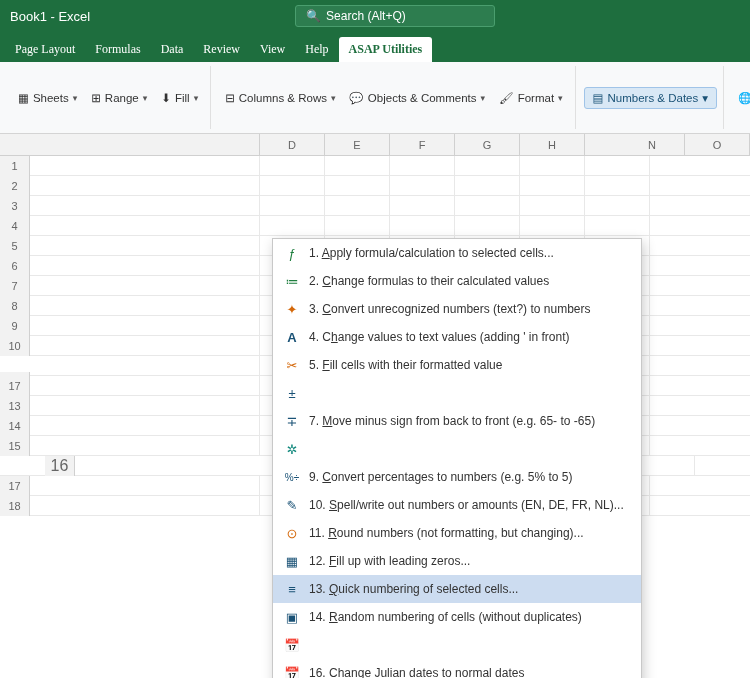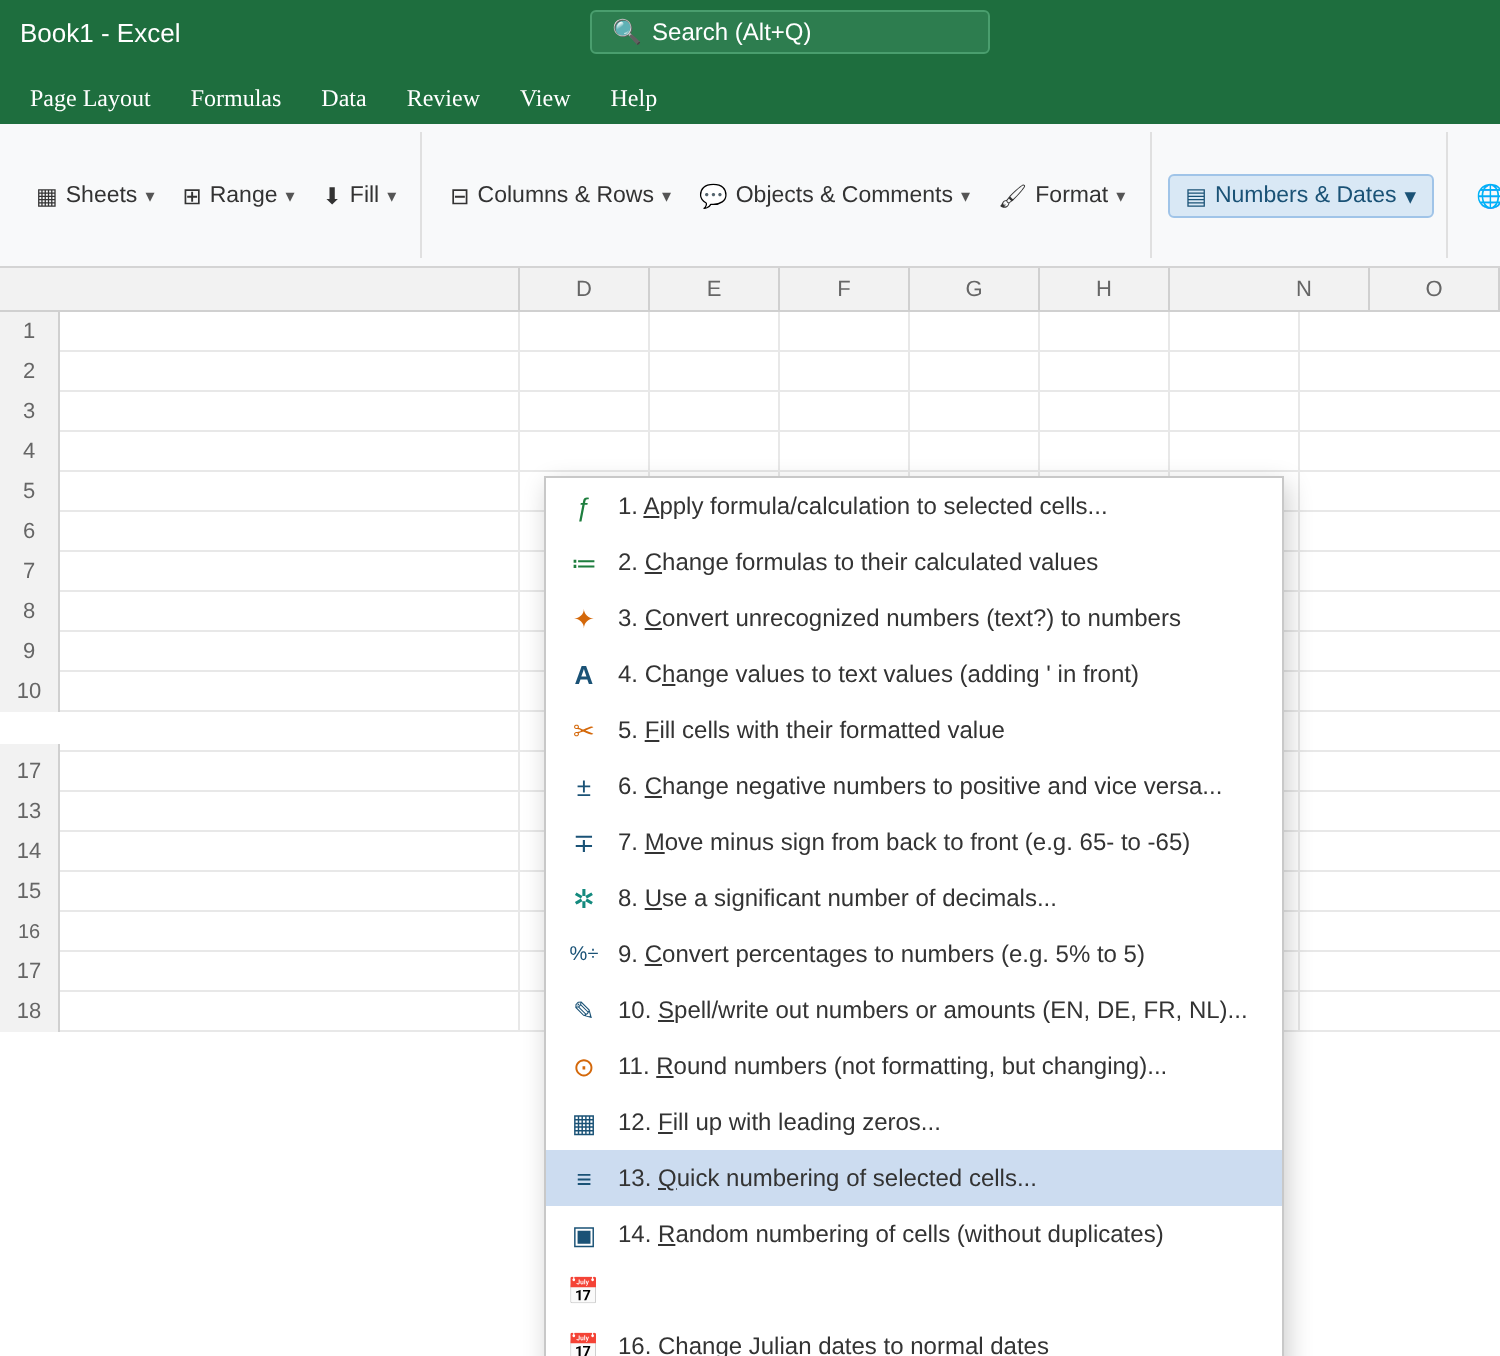--- a/index.html
+++ b/index.html
@@ -187,20 +187,21 @@
   <div style="width:40px"></div>
 </div>
 
 <div class="ribbon-tabs">
   <div class="ribbon-tab">Page Layout</div>
   <div class="ribbon-tab">Formulas</div>
   <div class="ribbon-tab">Data</div>
   <div class="ribbon-tab">Review</div>
   <div class="ribbon-tab">View</div>
   <div class="ribbon-tab">Help</div>
+  <div class="ribbon-tab active">ASAP Utilities</div>
 </div>
 
 <div class="ribbon">
 
   <div class="ribbon-group">
     <div class="ribbon-buttons">
       <div class="ribbon-btn">
         <span>▦</span>
         <span>Sheets</span>
         <span class="arrow">▾</span>
@@ -414,21 +415,21 @@
         <div style="min-width: 30px; border-right: 1px solid rgb(208, 208, 208); background: rgb(242, 242, 242); display: flex; align-items: center; justify-content: center; font-size: 11px; color: rgb(102, 102, 102); height: 20px;">15</div>
         <div class="cell" style="min-width: 230px;"></div>
         <div class="cell"></div>
         <div class="cell"></div>
         <div class="cell"></div>
         <div class="cell"></div>
         <div class="cell"></div>
         <div class="cell"></div>
       </div>
       <div class="row">
-        <div style="min-width: 30px; border-right: 1px solid rgb(208, 208, 208); background: rgb(242, 242, 242); display: flex; align-items: center; justify-content: center; font-size: 10px; color: rgb(102, 102, 102); height: 20px;">16</div>
+        <div style="min-width: 30px; border-right: 1px solid rgb(208, 208, 208); background: rgb(242, 242, 242); display: flex; align-items: center; justify-content: center; font-size: 16px; color: rgb(102, 102, 102); height: 20px; margin-left: 45px;">16</div>
         <div class="cell" style="min-width: 230px;"></div>
         <div class="cell"></div>
         <div class="cell"></div>
         <div class="cell"></div>
         <div class="cell"></div>
         <div class="cell"></div>
         <div class="cell"></div>
       </div>
       <div class="row">
         <div style="min-width: 30px; border-right: 1px solid rgb(208, 208, 208); background: rgb(242, 242, 242); display: flex; align-items: center; justify-content: center; font-size: 11px; color: rgb(102, 102, 102); height: 20px;">17</div>
@@ -468,29 +469,27 @@
     <div class="menu-item">
       <div class="item-icon icon-color-blue" style="font-weight:bold;">A</div>
       <div class="item-text">4. C<u>h</u>ange values to text values (adding ' in front)</div>
     </div>
     <div class="menu-item">
       <div class="item-icon icon-color-orange">✂</div>
       <div class="item-text">5. <u>F</u>ill cells with their formatted value</div>
     </div>
     <div class="menu-item">
       <div class="item-icon icon-color-blue">±</div>
-      <div class="item-text">6. <u>C</u>hange negative numbers to positive and vice versa...</div>
     </div>
     <div class="menu-item">
       <div class="item-icon icon-color-blue">∓</div>
       <div class="item-text">7. <u>M</u>ove minus sign from back to front (e.g. 65- to -65)</div>
     </div>
     <div class="menu-item">
       <div class="item-icon icon-color-teal">✲</div>
-      <div class="item-text">8. <u>U</u>se a significant number of decimals...</div>
     </div>
     <div class="menu-item">
       <div class="item-icon icon-color-blue" style="font-size:10px;">%÷</div>
       <div class="item-text">9. <u>C</u>onvert percentages to numbers (e.g. 5% to 5)</div>
     </div>
     <div class="menu-item">
       <div class="item-icon icon-color-blue">✎</div>
       <div class="item-text">10. <u>S</u>pell/write out numbers or amounts (EN, DE, FR, NL)...</div>
     </div>
     <div class="menu-item">

